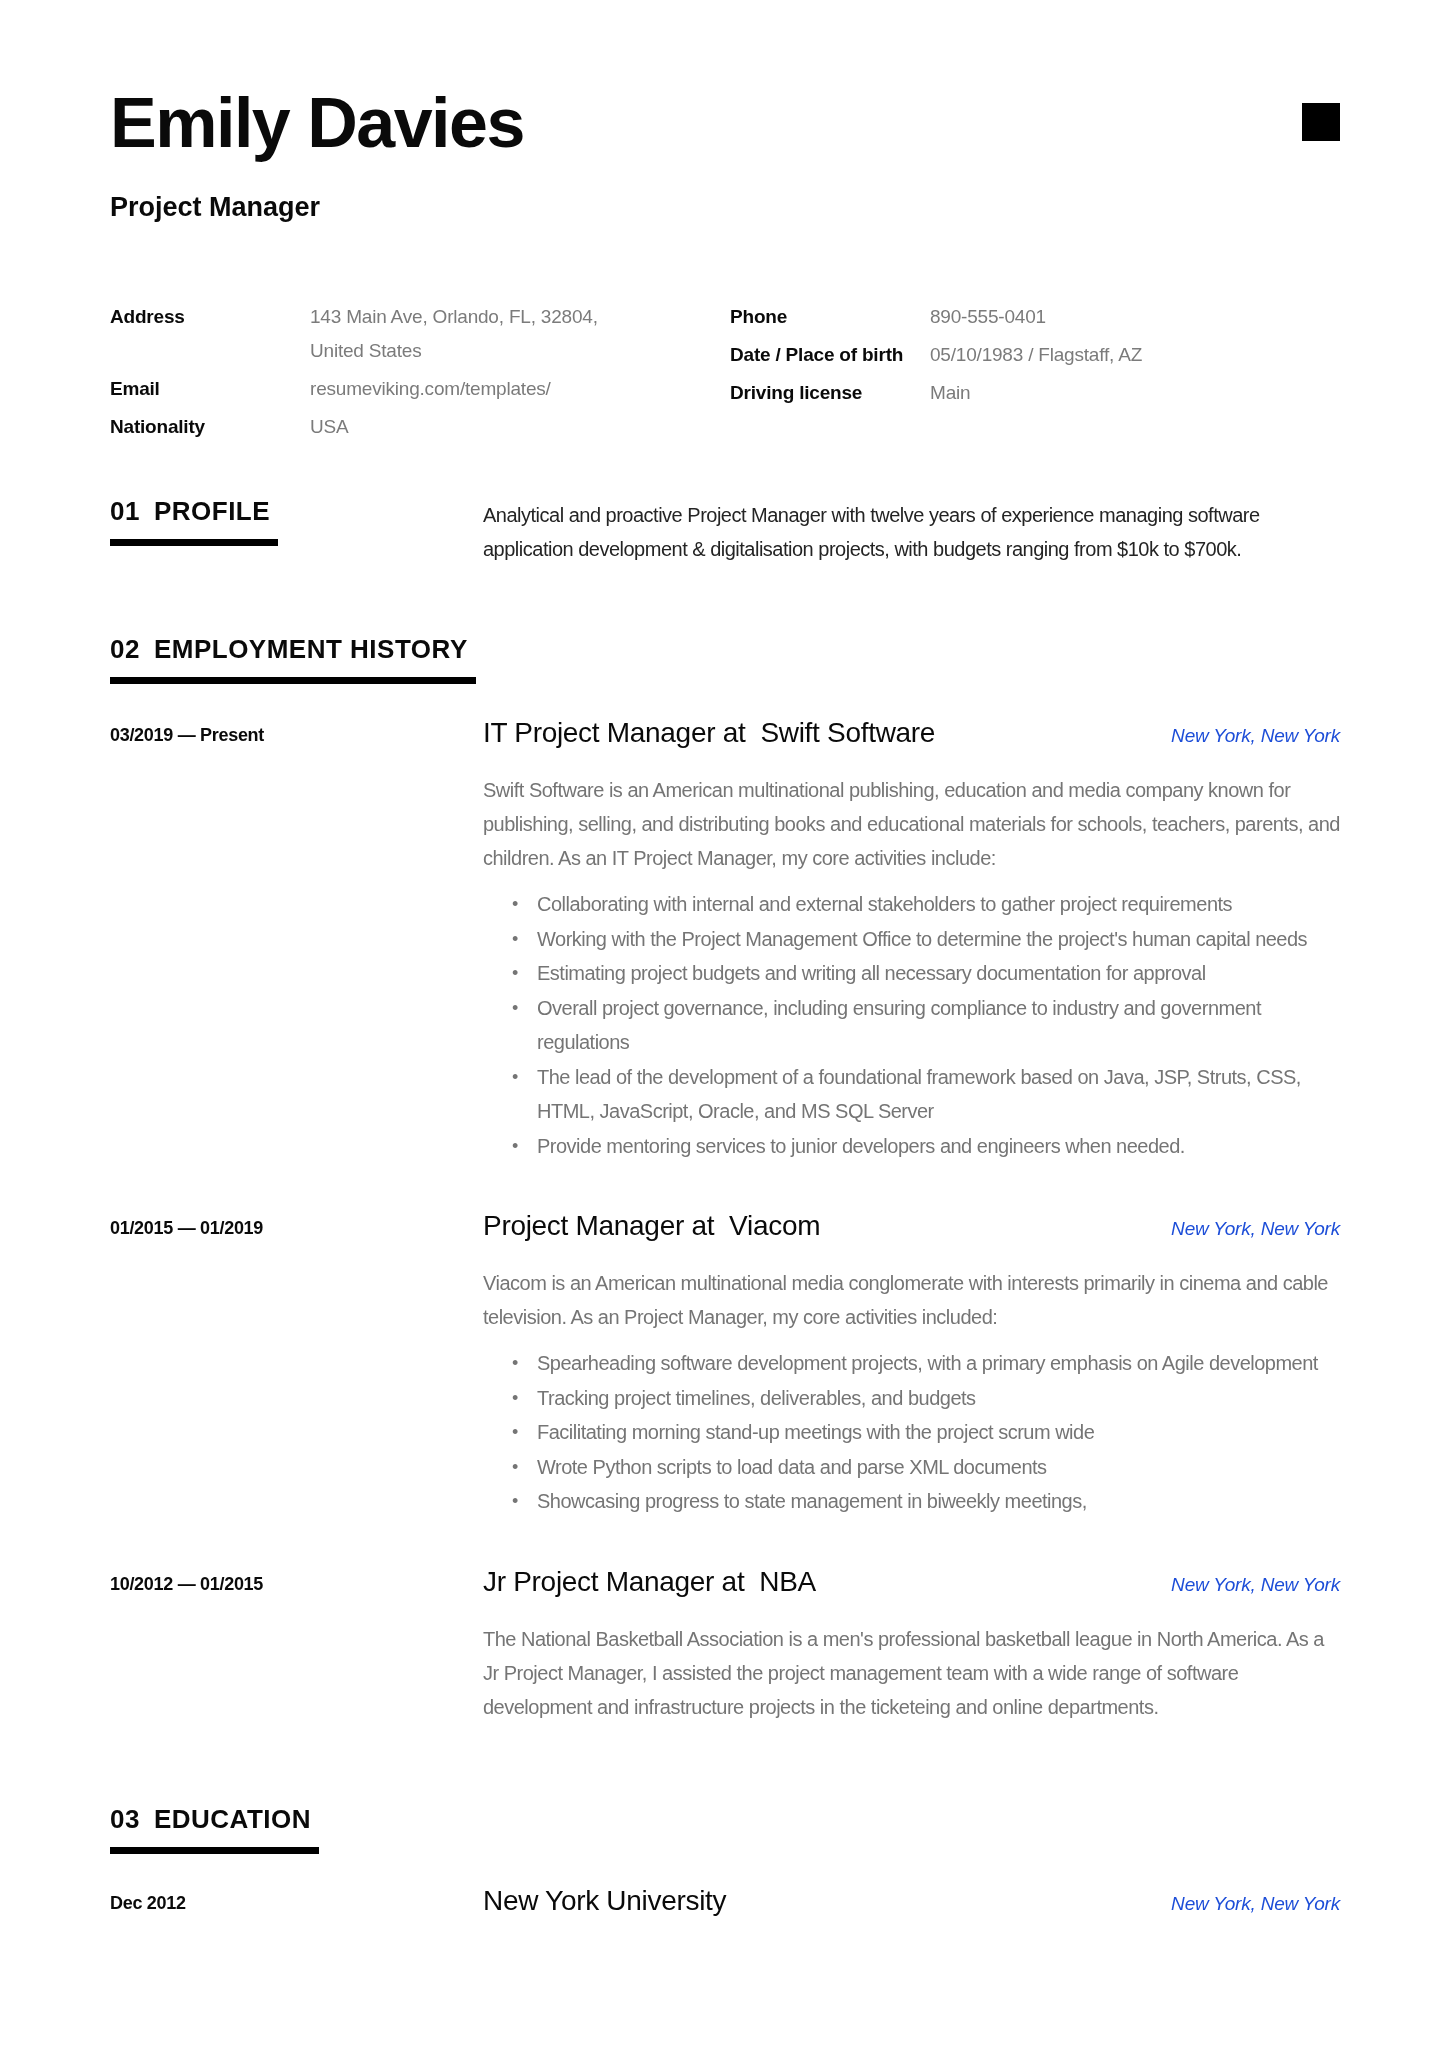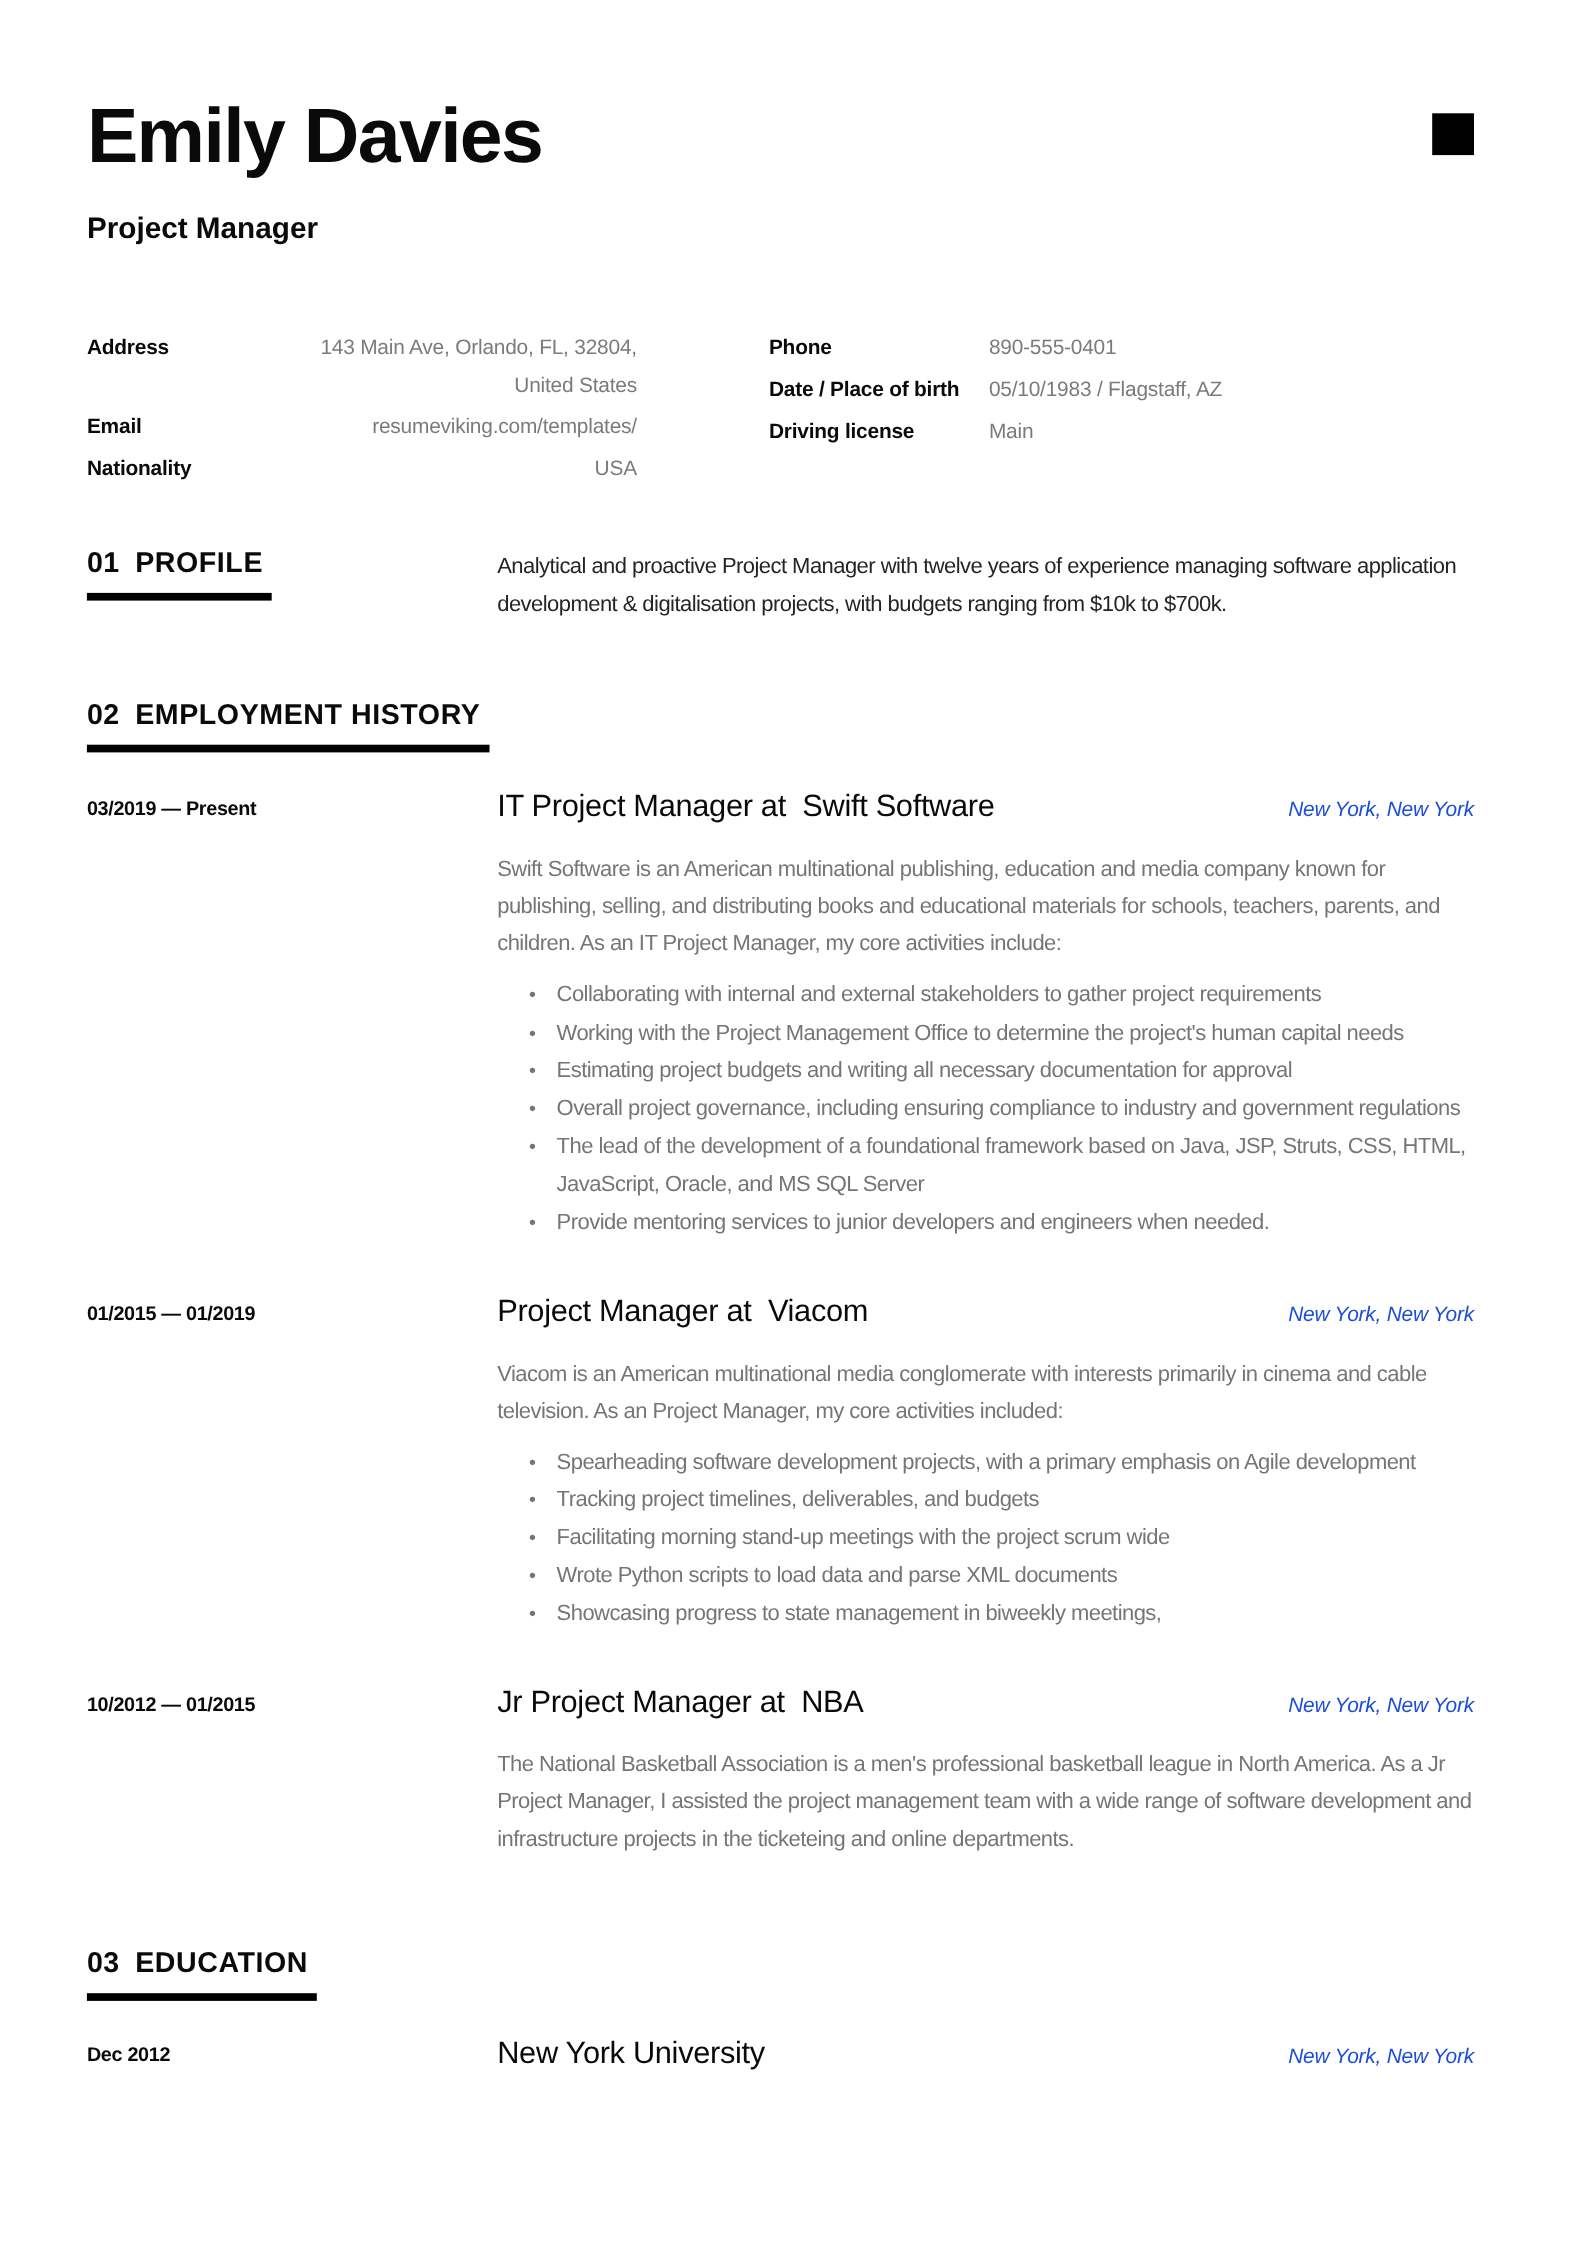--- a/index.html
+++ b/index.html
@@ -1,21 +1,21 @@
 <!DOCTYPE html>
 <html><head>
 <meta charset="utf-8">
 <style>
   html,body { margin:0; padding:0; background:#fff; }
   .page {
     position:relative;
     width:1448px;
     height:2048px;
     box-sizing:border-box;
-    padding:88px 108px 40px 79px;
+    padding:88px 108px 40px 110px;
     background:#ffffff;
     color:#000;
     font-family:"Liberation Sans","DejaVu Sans",sans-serif;
     overflow:hidden;
   }
   
   .name {
     margin:0;
     font-size:70px;
     line-height:70px;
@@ -45,21 +45,21 @@
     margin-top:77px;
   }
   .crow { display:grid; grid-template-columns:200px 1fr; margin-bottom:4px; }
   .clabel {
     font-size:19px; line-height:34px; font-weight:700; color:#0a0a0a;
     letter-spacing:-0.2px;
   }
   .cvalue {
     font-size:19px; line-height:34px; color:#7b7b7b; letter-spacing:-0.2px;
   }
-  .contact-left .cvalue { max-width:300px;text-align:right; }
+  .contact-left .cvalue { max-width:300px; }
   
   .sec-h {
     display:inline-block;
     margin:0;
     font-size:26px;
     line-height:30px;
     font-weight:700;
     letter-spacing:0.5px;
     color:#0a0a0a;
     border-bottom:7px solid #000;

